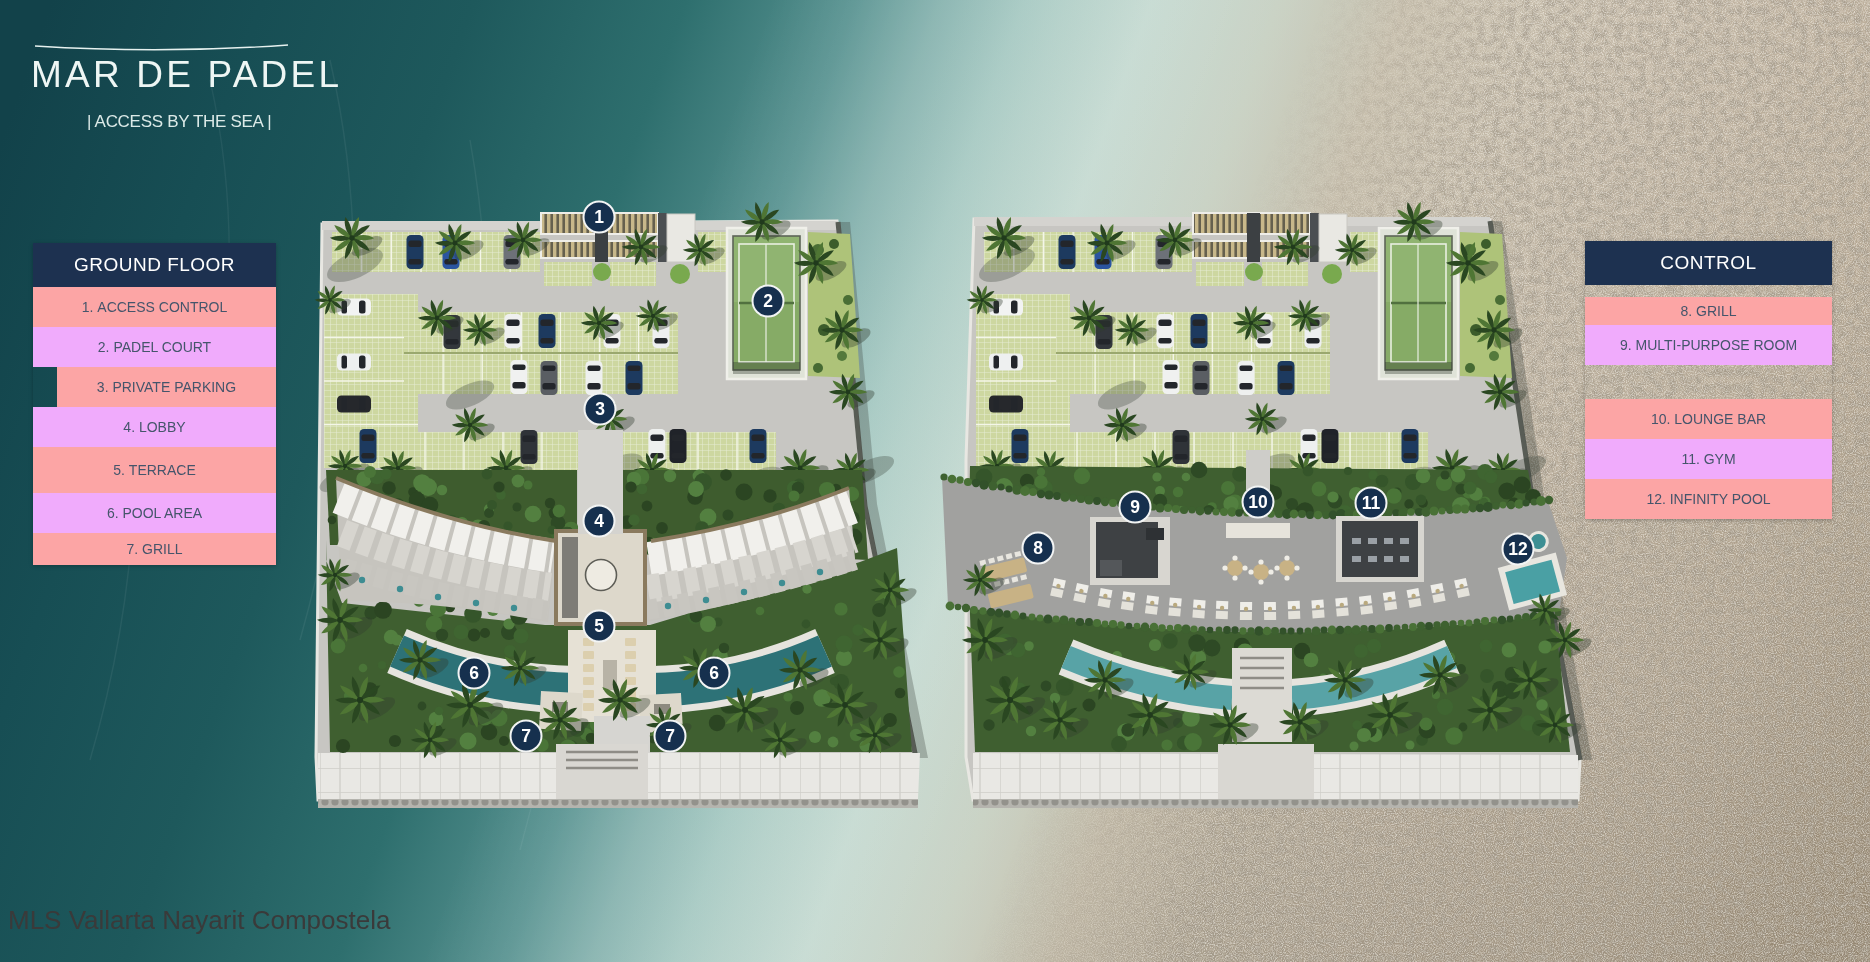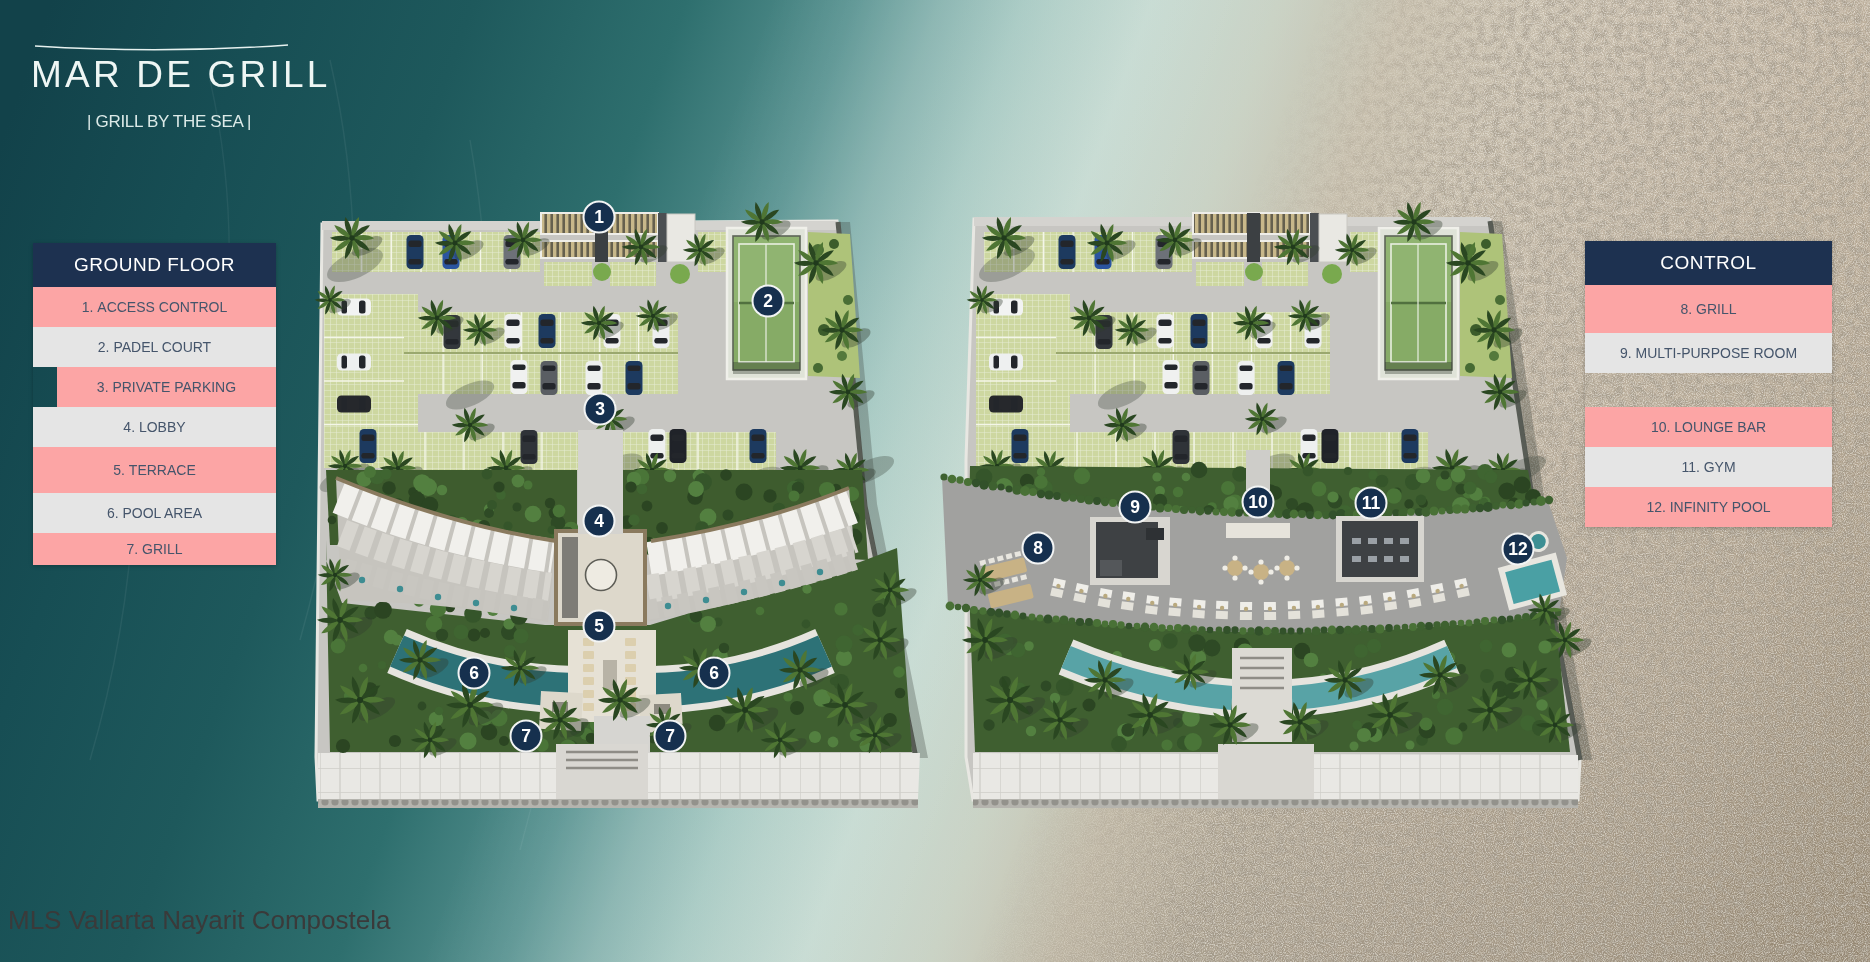--- a/index.html
+++ b/index.html
@@ -1,21 +1,21 @@
 <!DOCTYPE html>
 <html><head><meta charset="utf-8">
 <style>
 html,body{margin:0;padding:0;width:1870px;height:962px;overflow:hidden;background:#c8bcab;font-family:"Liberation Sans",sans-serif;}
 #wrap{position:relative;width:1870px;height:962px;}
 svg{position:absolute;left:0;top:0;}
 .legend{position:absolute;box-shadow:0 1px 4px rgba(0,0,0,0.25);}
 .lhead{background:#1d3150;color:#fff;display:flex;align-items:center;justify-content:center;font-size:19px;letter-spacing:0.5px;height:44px;}
 .lrow{display:flex;align-items:center;justify-content:center;font-size:14px;color:#45556b;}
 .r-odd{background:#fca5a5;}
-.r-even{background:#e5e5e5;text-align:center;}
+.r-even{background:#f0abfc;text-align:center;}
 </style></head>
 <body>
 <div id="wrap">
 
 <svg width="1870" height="962" viewBox="0 0 1870 962">
 <defs>
 <linearGradient id="sea" x1="0" y1="141" x2="1870" y2="821" gradientUnits="userSpaceOnUse">
 <stop offset="0" stop-color="#12424a"></stop>
           <stop offset="0.10" stop-color="#174e54"></stop>
 <stop offset="0.20" stop-color="#1e595c"></stop>
@@ -1605,37 +1605,37 @@
 <g>
         <circle cx="1518" cy="549" r="15.5" fill="#16304e" stroke="#f2f4f4" stroke-width="2"></circle>
         <text x="1518" y="555" text-anchor="middle" font-family="Liberation Sans,sans-serif" font-size="17.5" font-weight="bold" fill="#ffffff">12</text>
       </g>
 </svg>
 
 <div style="position:absolute;left:0;top:0;width:400px;height:150px;">
 <svg width="400" height="150">
         <path d="M35,46 Q162,54 288,45" fill="none" stroke="#e6f1ef" stroke-width="1.3"></path>
       </svg>
-<div style="position:absolute;left:31px;top:54px;width:330px;color:#eef6f4;font-size:37px;font-weight:400;letter-spacing:3.2px;white-space:nowrap;">MAR DE GRILL</div>
-<div style="position:absolute;left:87px;top:112px;color:#dceae8;font-size:17px;letter-spacing:-0.3px;white-space:nowrap;">| GRILL BY THE SEA |</div>
+<div style="position:absolute;left:31px;top:54px;width:330px;color:#eef6f4;font-size:37px;font-weight:400;letter-spacing:3.2px;white-space:nowrap;">MAR DE PADEL</div>
+<div style="position:absolute;left:87px;top:112px;color:#dceae8;font-size:17px;letter-spacing:-0.3px;white-space:nowrap;">| ACCESS BY THE SEA |</div>
 </div>
 
 <div class="legend" style="left:33px;top:243px;width:243px;">
 <div class="lhead">GROUND FLOOR</div>
 <div class="lrow r-odd" style="height:40px;">1.&nbsp;ACCESS CONTROL</div>
 <div class="lrow r-even" style="height:40px;">2.&nbsp;PADEL COURT</div>
 <div class="lrow r-odd" style="height:40px;margin-left:24px;">3.&nbsp;PRIVATE PARKING</div>
 <div class="lrow r-even" style="height:40px;">4.&nbsp;LOBBY</div>
 <div class="lrow r-odd" style="height:46px;">5.&nbsp;TERRACE</div>
 <div class="lrow r-even" style="height:40px;">6.&nbsp;POOL AREA</div>
 <div class="lrow r-odd" style="height:32px;">7.&nbsp;GRILL</div>
 </div>
 
 <div class="legend" style="left:1585px;top:241px;width:247px;">
 <div class="lhead">CONTROL</div>
-<div class="lrow r-odd" style="height:48px;">8.&nbsp;GRILL</div>
+<div class="lrow r-odd" style="height:28px;margin-top:12px;">8.&nbsp;GRILL</div>
 <div class="lrow r-even" style="height:40px;">9.&nbsp;MULTI-PURPOSE ROOM</div>
 <div class="lrow r-odd" style="height:40px;margin-top:34px;">10.&nbsp;LOUNGE BAR</div>
 <div class="lrow r-even" style="height:40px;">11.&nbsp;GYM</div>
 <div class="lrow r-odd" style="height:40px;">12.&nbsp;INFINITY POOL</div>
 </div>
 
 <div style="position:absolute;left:8px;top:905px;font-size:26px;color:#3a3a3a;">MLS Vallarta Nayarit Compostela</div>
 </div>
 </body></html>

